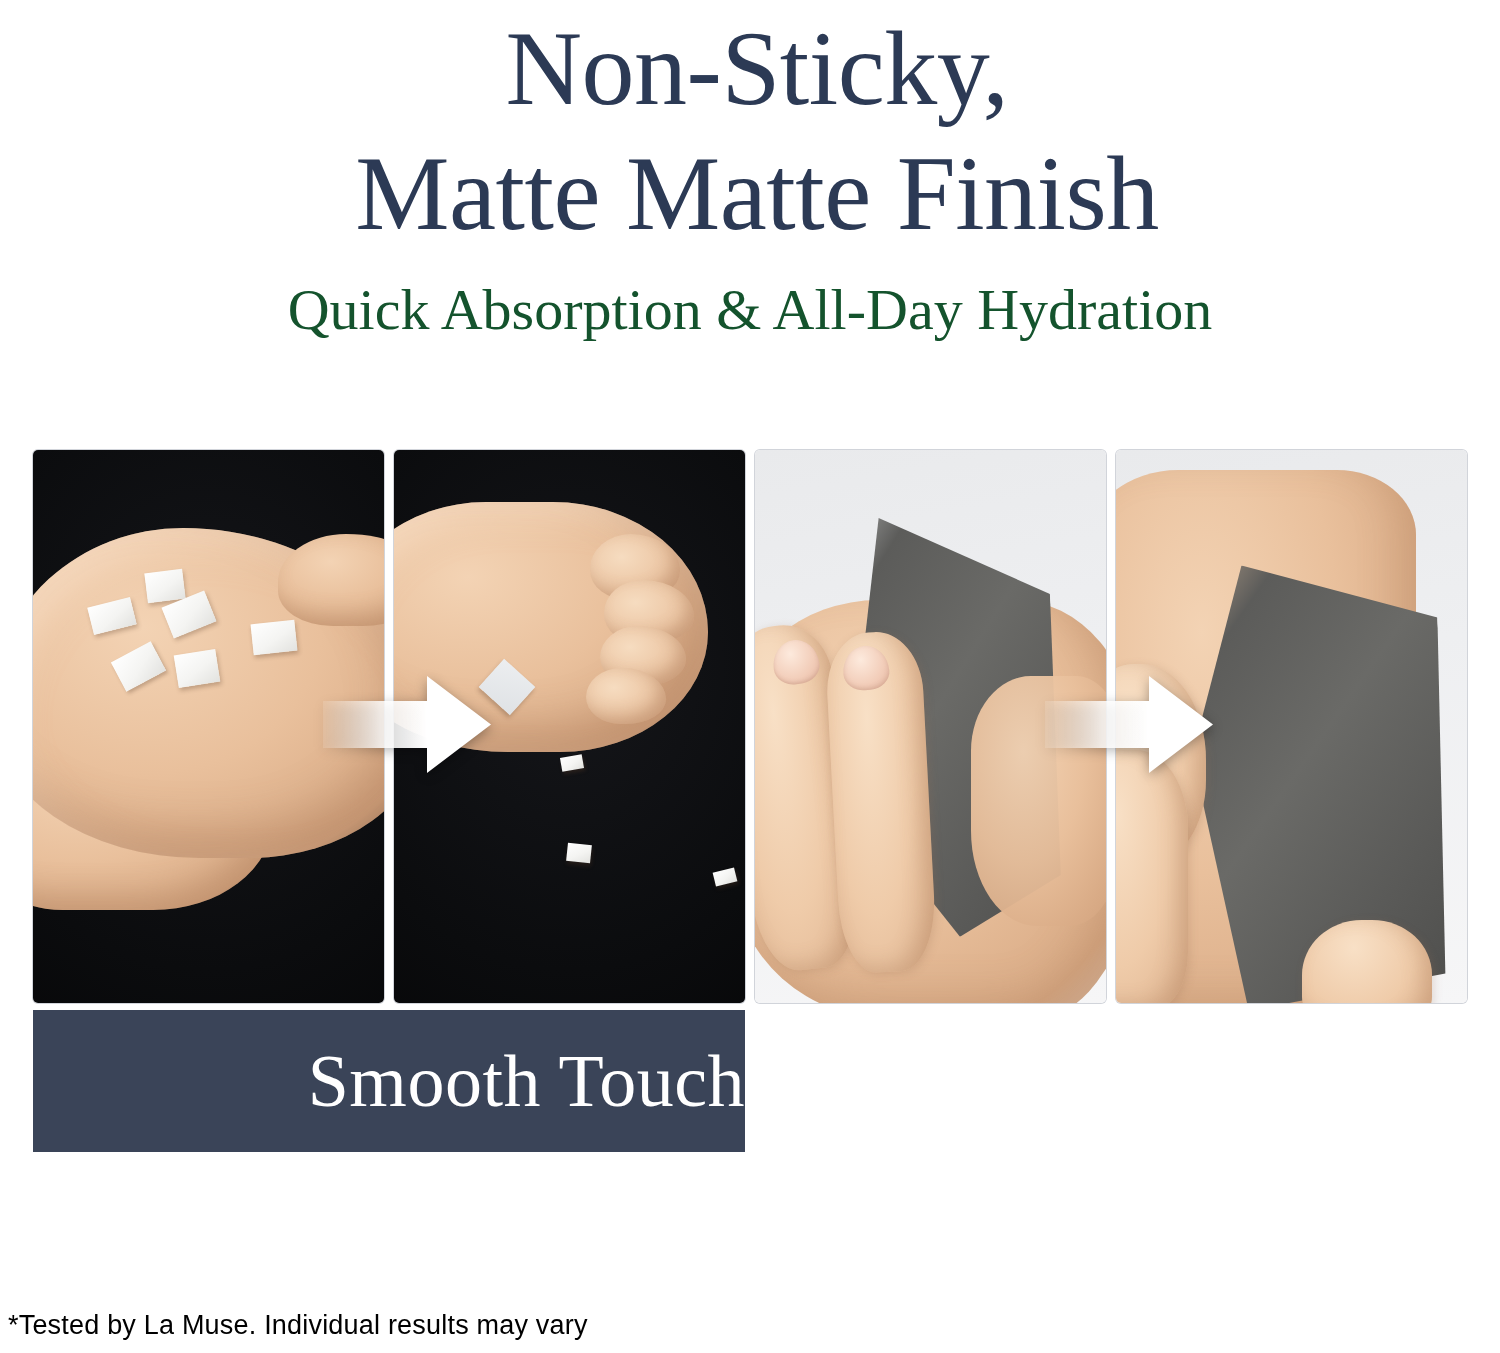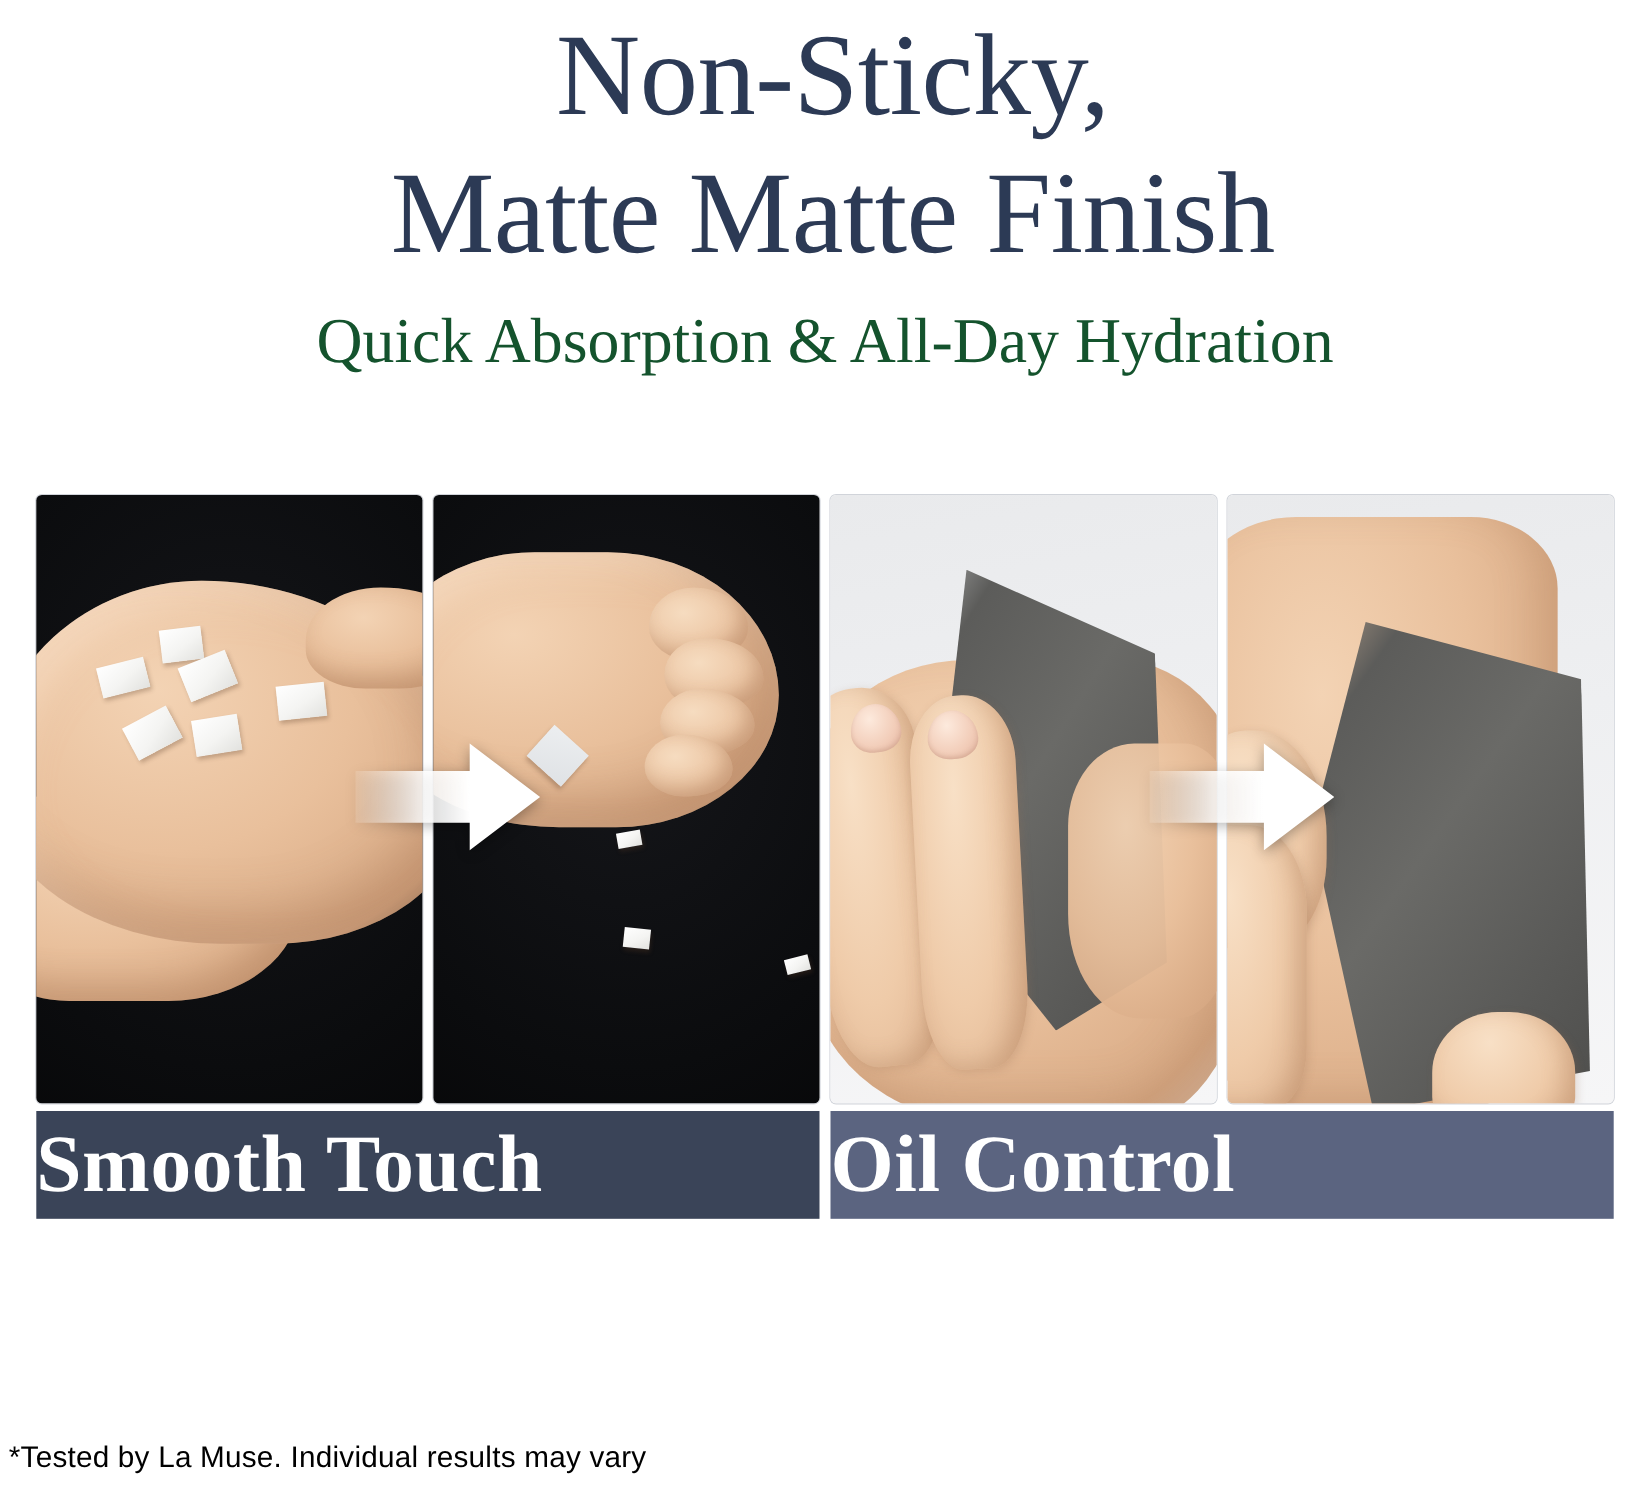--- a/index.html
+++ b/index.html
@@ -194,27 +194,27 @@
     position: absolute;
     top: 1010px;
     left: 33px;
     width: 1434px;
     height: 114px;
     display: flex;
     gap: 10px;
   }
   .label-bar {
     width: 712px;
-    height: 98px;
+    height: 142px;
     display: flex;
     align-items: center;
-    justify-content: flex-start;
+    justify-content: flex-end;
     color: #ffffff;
     font-family: "Liberation Serif", serif;
-    font-weight: 700;
+    font-weight: 400;
     font-size: 74px;
     letter-spacing: 0.5px;
     line-height: 1;
   }
   .bar-dark  { background: #3a4458; }
   .bar-light { background: #5b6480; }
 
   
   .footnote {
     position: absolute;
@@ -317,18 +317,15 @@
         <path d="M0,29 L104,29 L104,4 L168,52.5 L104,101 L104,76 L0,76 Z" fill="url(#agrad2)"></path>
       </svg>
     </div>
   </div>
 </div>
 
 <div class="labels">
   <div class="label-bar bar-dark">
     <span>Smooth Touch</span>
   </div>
-  <div class="label-bar bar-light">
-    <span>Oil Control</span>
-  </div>
 </div>
 
 <p class="footnote">*Tested by La Muse. Individual results may vary</p>
 
 </body></html>

